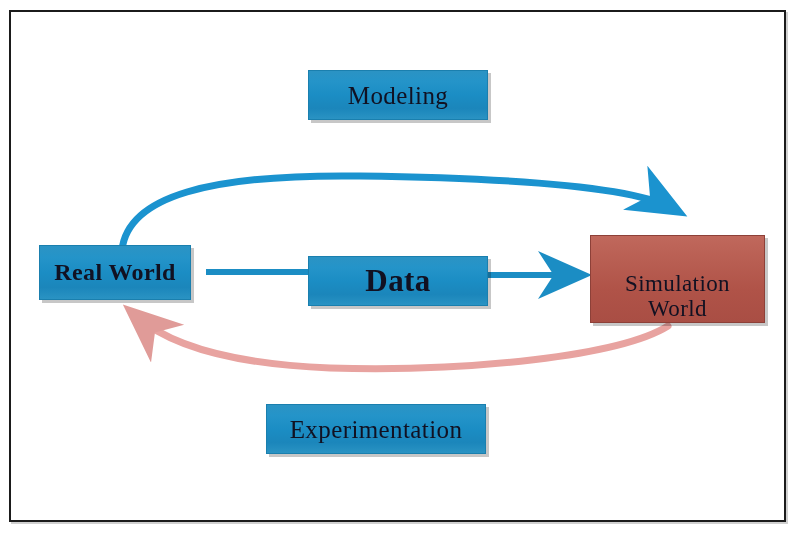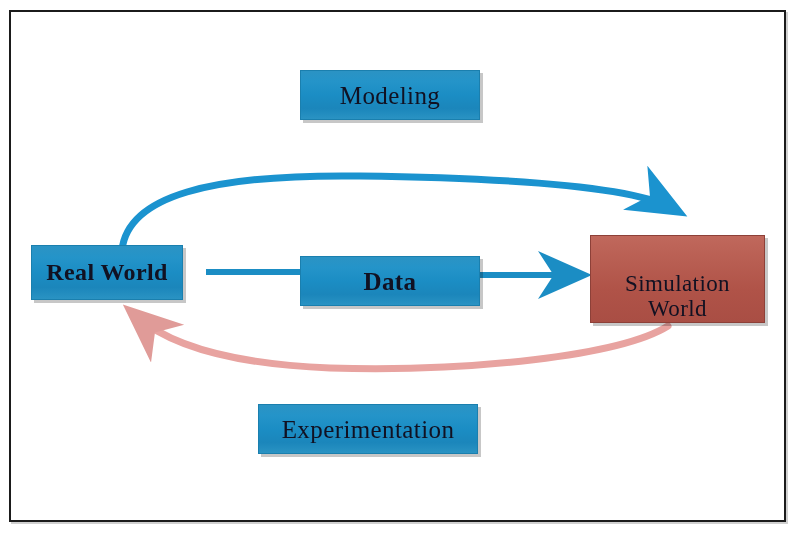--- a/index.html
+++ b/index.html
@@ -49,20 +49,21 @@
   .node .label { display: block; }
 
   .node-blue {
     background: linear-gradient(to bottom,
         #2b93c4 0%,
         #2494c9 22%,
         #1b8dc4 50%,
         #1b86bb 78%,
         #2a93c3 100%);
     border: 1px solid #1a7fae;
+    margin-left: 8px;
   }
 
   .node-red {
     background: linear-gradient(to bottom,
         #c0685c 0%,
         #b85e52 30%,
         #b05348 62%,
         #a94e44 100%);
     border: 1px solid #8d4038;
     align-items: flex-end;
@@ -77,21 +78,21 @@
   #node-real-world {
     left: 31px; top: 245px;
     width: 152px; height: 55px;
     font-size: 24px;
     font-weight: 700;
   }
 
   #node-data {
     left: 300px; top: 256px;
     width: 180px; height: 50px;
-    font-size: 25px;
+    font-size: 31px;
     font-weight: 700;
   }
 
   #node-simulation-model {
     left: 590px; top: 235px;
     width: 175px; height: 88px;
     font-size: 23px;
   }
 
   #node-experimentation {

